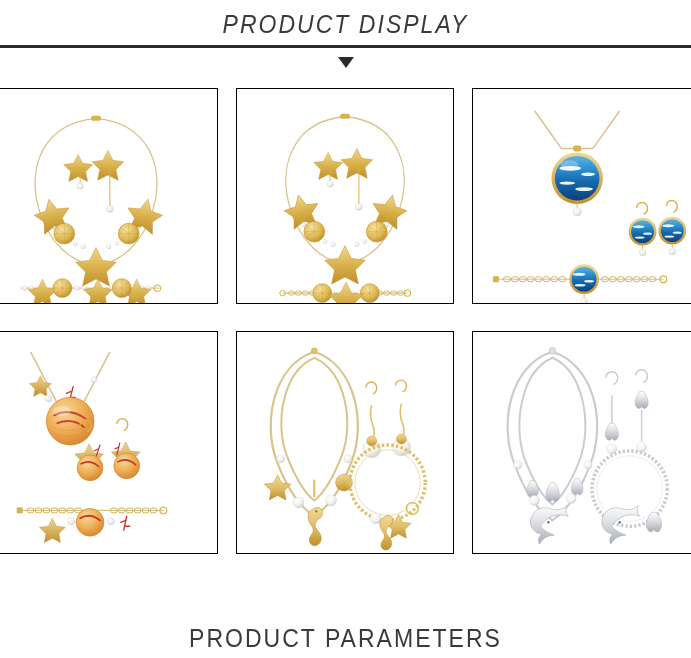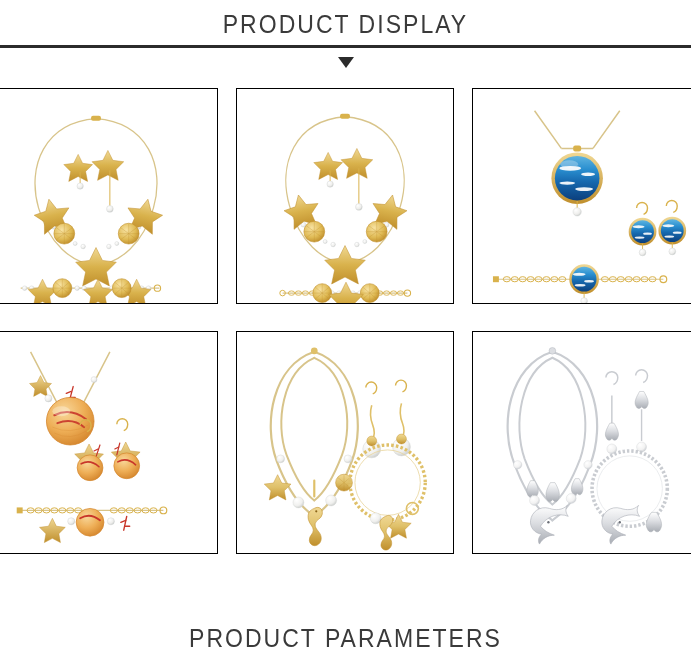--- a/index.html
+++ b/index.html
@@ -40,21 +40,21 @@
   }
   .section-caret {
     width: 0;
     height: 0;
     margin: 9px auto 0 auto;
     border-left: 8px solid transparent;
     border-right: 8px solid transparent;
     border-top: 11px solid #2b2b2b;
   }
 
-  #head-display { top: 9px; }
+  #head-display { top: 9px; font-style: italic; }
   #head-params  { top: 592px; margin-top: 31px; }
 
   
   .grid-cell {
     position: absolute;
     box-sizing: border-box;
     border: 1px solid #000000;
     background: #ffffff;
     overflow: hidden;
   }

